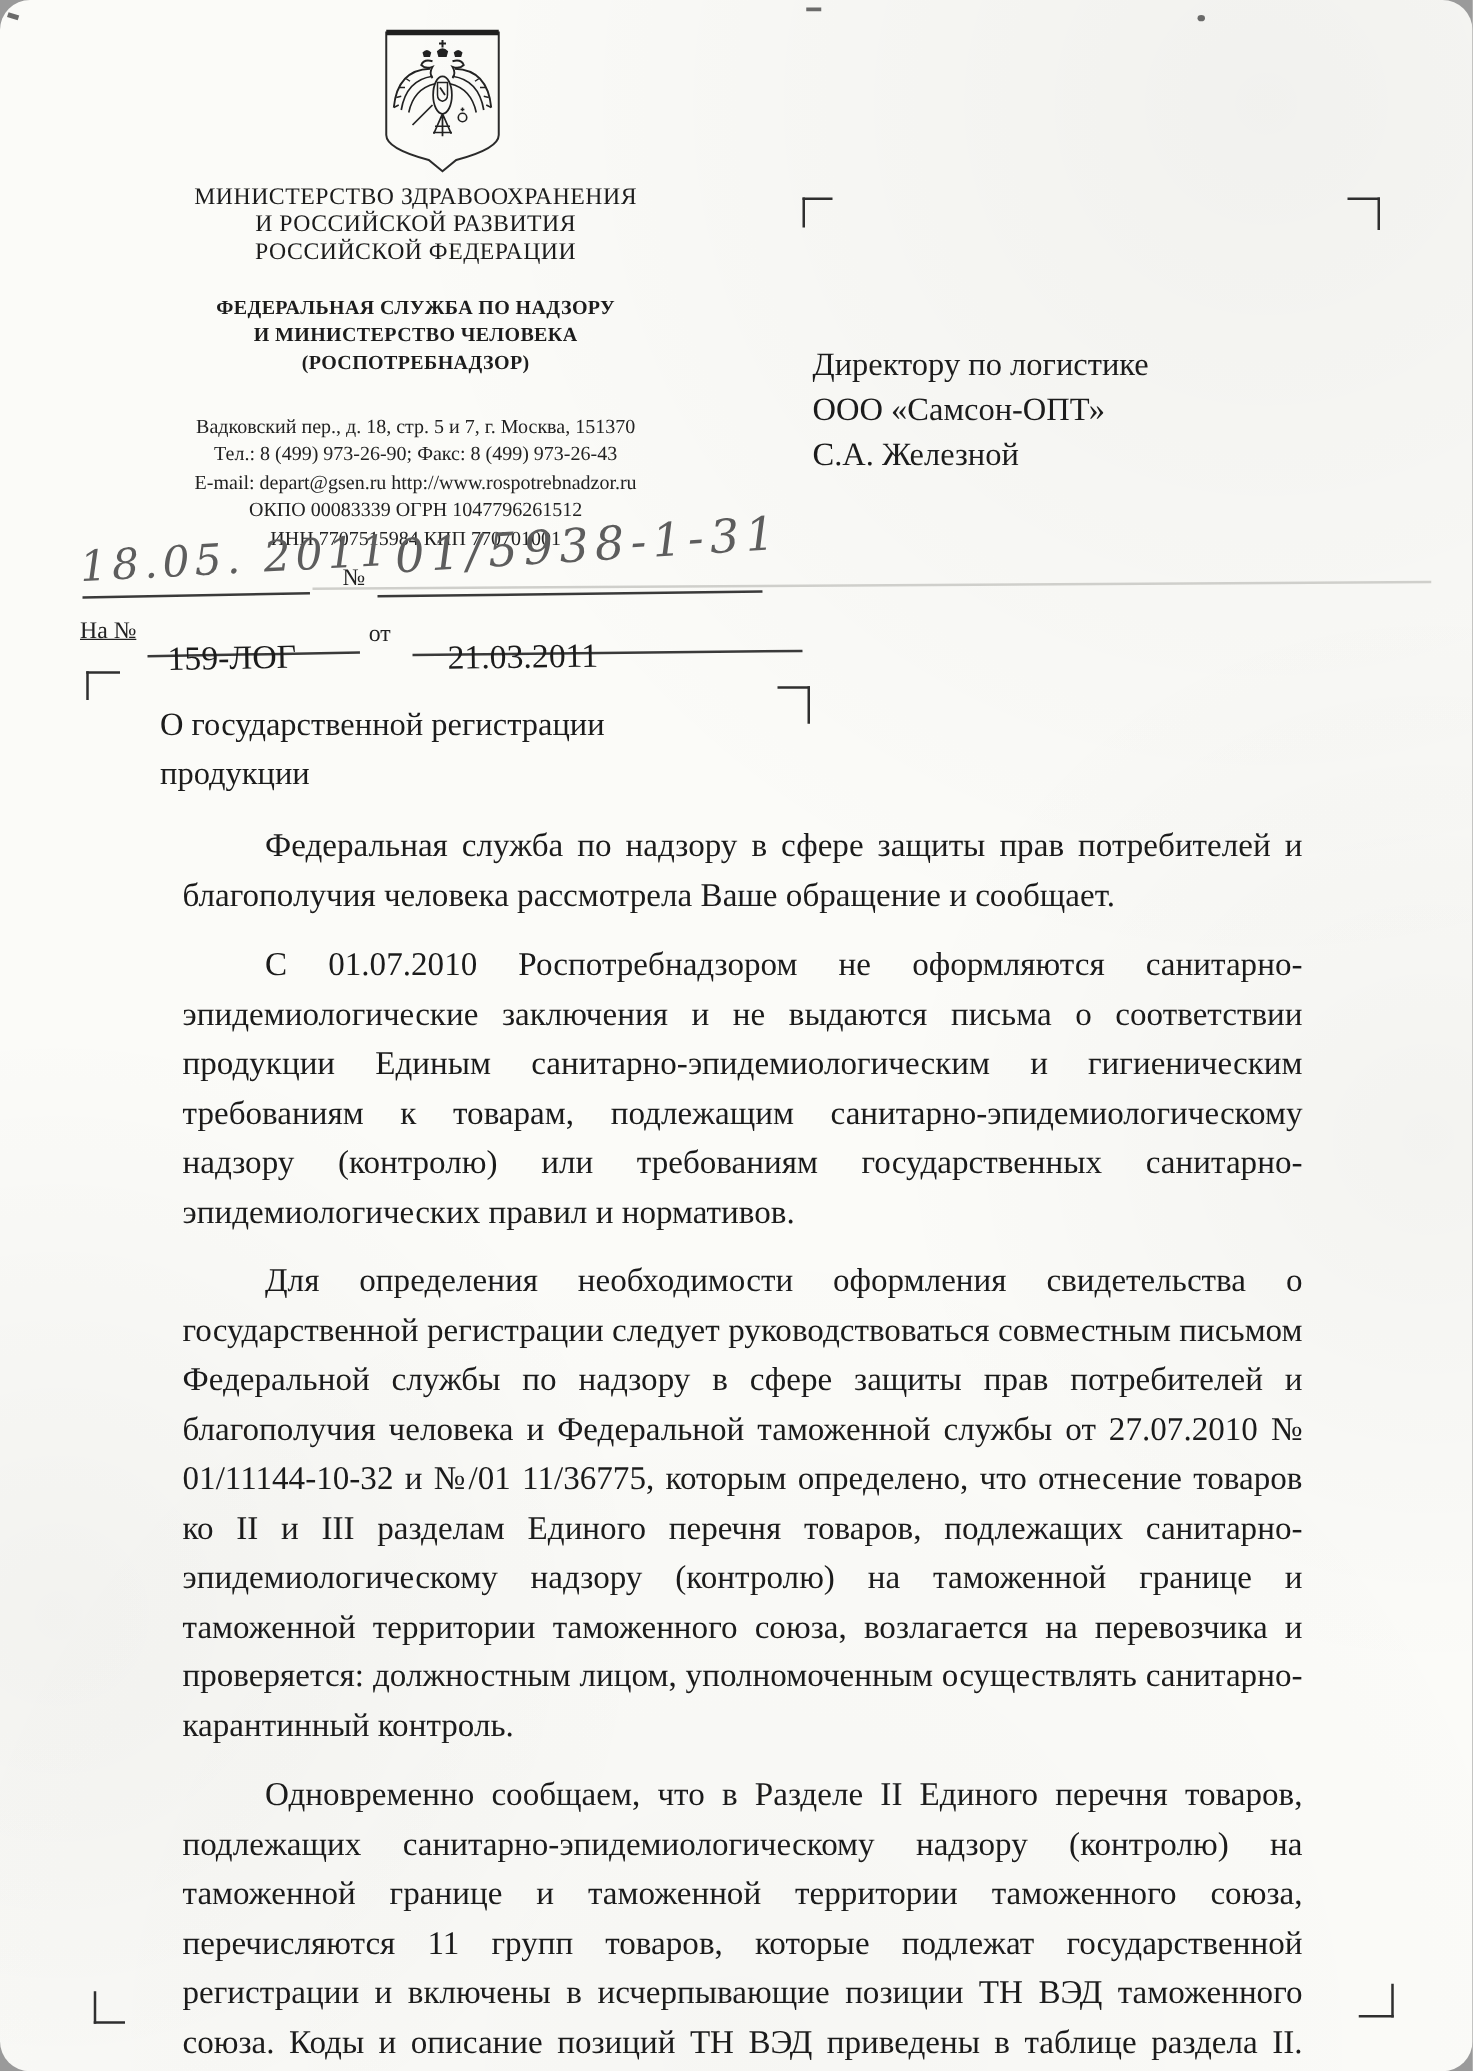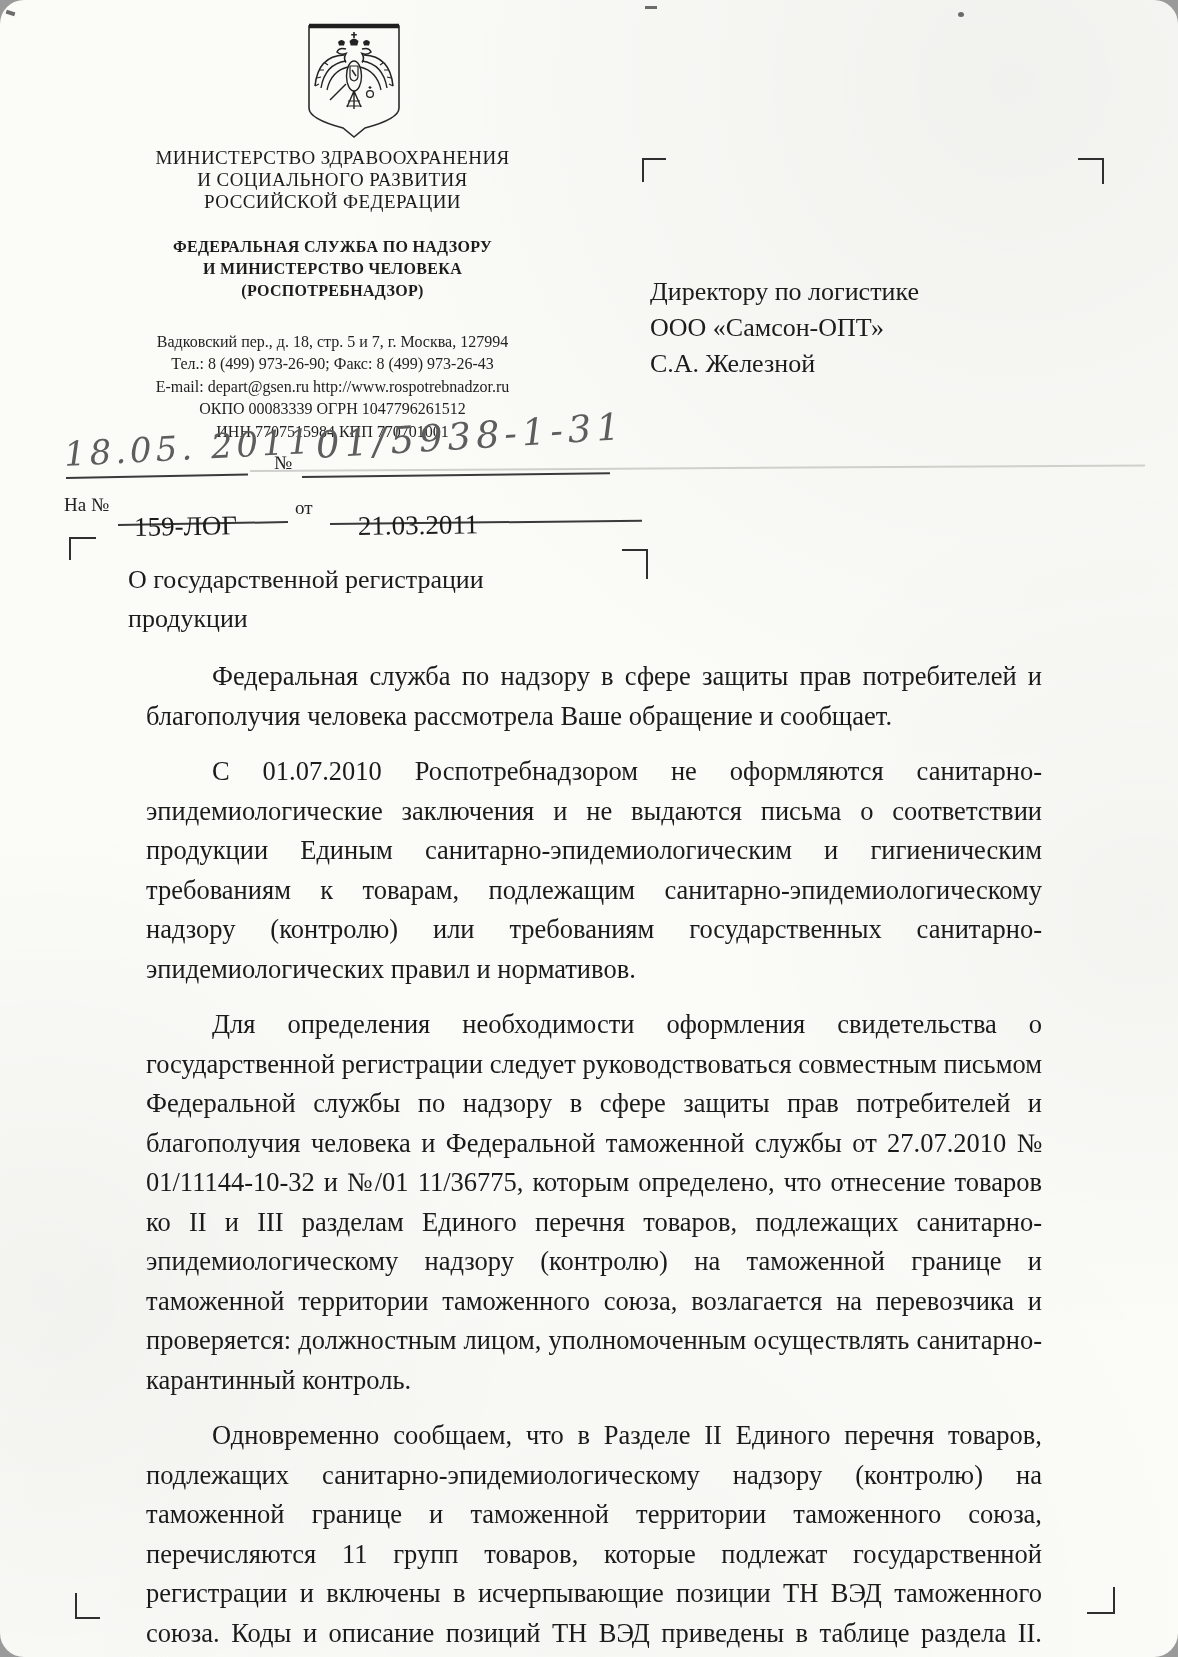--- a/index.html
+++ b/index.html
@@ -88,32 +88,32 @@
       <circle cx="68" cy="74" r="3.4" stroke="#222" stroke-width="1.3"></circle>
       <path d="M68 69 v-3 M66.5 67.5 h3" stroke="#222" stroke-width="1.2"></path>
 
       <path d="M52 71 l-7 16 M52 71 l0 18 M52 71 l7 16" stroke="#222" stroke-width="1.4"></path>
       <path d="M46 81 h12 M44.5 86 h15" stroke="#222" stroke-width="1.2"></path>
     </svg>
   </div>
 
   <div class="abs org-col ministry">
     <div>МИНИСТЕРСТВО ЗДРАВООХРАНЕНИЯ</div>
-    <div>И СОЦИАЛЬНОГО РАЗВИТИЯ</div>
+    <div>И РОССИЙСКОЙ РАЗВИТИЯ</div>
     <div>РОССИЙСКОЙ ФЕДЕРАЦИИ</div>
   </div>
 
   <div class="abs org-col service">
     <div>ФЕДЕРАЛЬНАЯ СЛУЖБА ПО НАДЗОРУ</div>
     <div>И МИНИСТЕРСТВО ЧЕЛОВЕКА</div>
     <div>(РОСПОТРЕБНАДЗОР)</div>
   </div>
 
   <div class="abs org-col contacts">
-    <div>Вадковский пер., д. 18, стр. 5 и 7,  г. Москва, 127994</div>
+    <div>Вадковский пер., д. 18, стр. 5 и 7,  г. Москва, 151370</div>
     <div>Тел.: 8 (499) 973-26-90; Факс: 8 (499) 973-26-43</div>
     <div>E-mail: depart@gsen.ru  http://www.rospotrebnadzor.ru</div>
     <div>ОКПО 00083339  ОГРН 1047796261512</div>
     <div>ИНН 7707515984  КПП 770701001</div>
   </div>
 
   <div class="abs corner c-tl" style="left:642px;top:158px;width:22px;height:22px;"></div>
   <div class="abs corner c-tr" style="left:1078px;top:158px;width:24px;height:24px;"></div>
 
   <div class="abs recipient">
@@ -124,21 +124,21 @@
 
   <div class="abs faint-line" style="left:250px;top:470px;width:895px;transform:rotate(-0.35deg);"></div>
 
   <div class="abs stamp-line" style="left:66px;top:477px;width:182px;transform:rotate(-1.1deg);"></div>
   <div class="abs ref-label" style="left:274px;top:452px;">№</div>
   <div class="abs stamp-line" style="left:302px;top:476px;width:308px;transform:rotate(-0.7deg);"></div>
 
   <div class="abs handwriting" style="left:64px;top:434px;font-size:34px;letter-spacing:4px;transform:rotate(-3deg);">18.05. 2011</div>
   <div class="abs handwriting" style="left:316px;top:424px;font-size:37px;letter-spacing:5px;transform:rotate(-3.5deg);">01/5938-1-31</div>
 
-  <div class="abs ref-label" style="left:64px;top:494px;">На №</div>
+  <div class="abs ref-label" style="left:64px;top:494px;text-decoration:underline;">На №</div>
   <div class="abs stamp-line" style="left:118px;top:524px;width:170px;transform:rotate(-1deg);"></div>
   <div class="abs typed" style="left:134px;top:512px;transform:rotate(-1deg);">159-ЛОГ</div>
 
   <div class="abs ref-label" style="left:295px;top:497px;text-align:right;">от</div>
   <div class="abs stamp-line" style="left:330px;top:523px;width:312px;transform:rotate(-0.6deg);"></div>
   <div class="abs typed" style="left:358px;top:511px;transform:rotate(-0.8deg);">21.03.2011</div>
 
   <div class="abs corner c-tl" style="left:69px;top:537px;width:25px;height:21px;"></div>
   <div class="abs corner c-tr" style="left:622px;top:549px;width:24px;height:28px;"></div>
 

